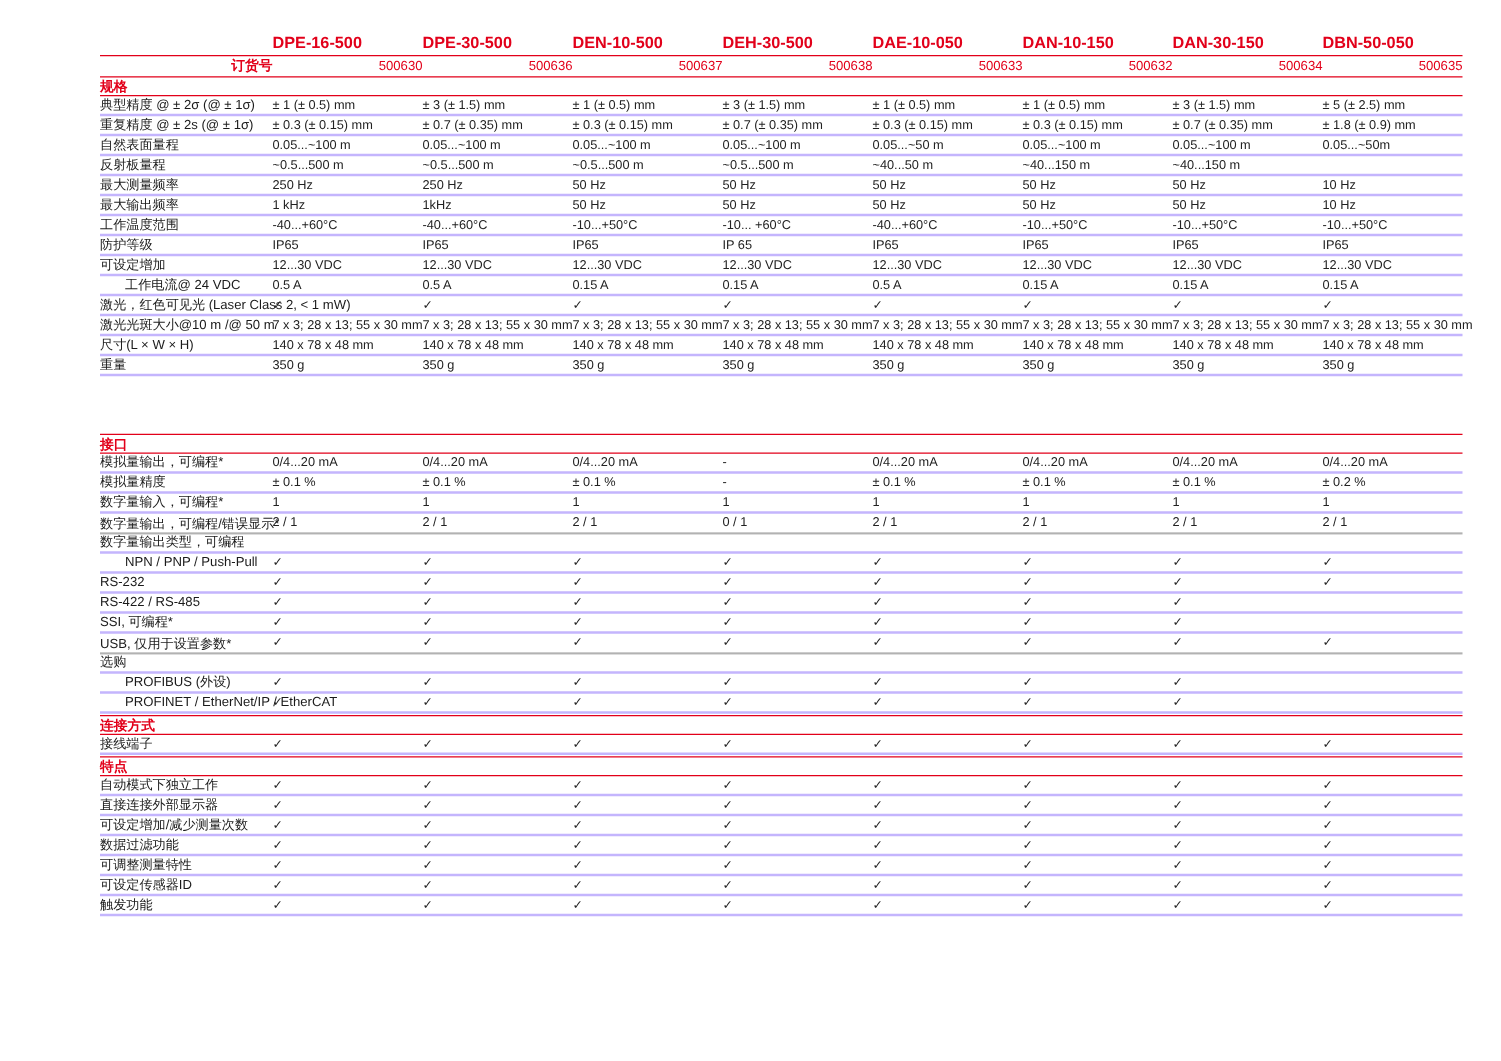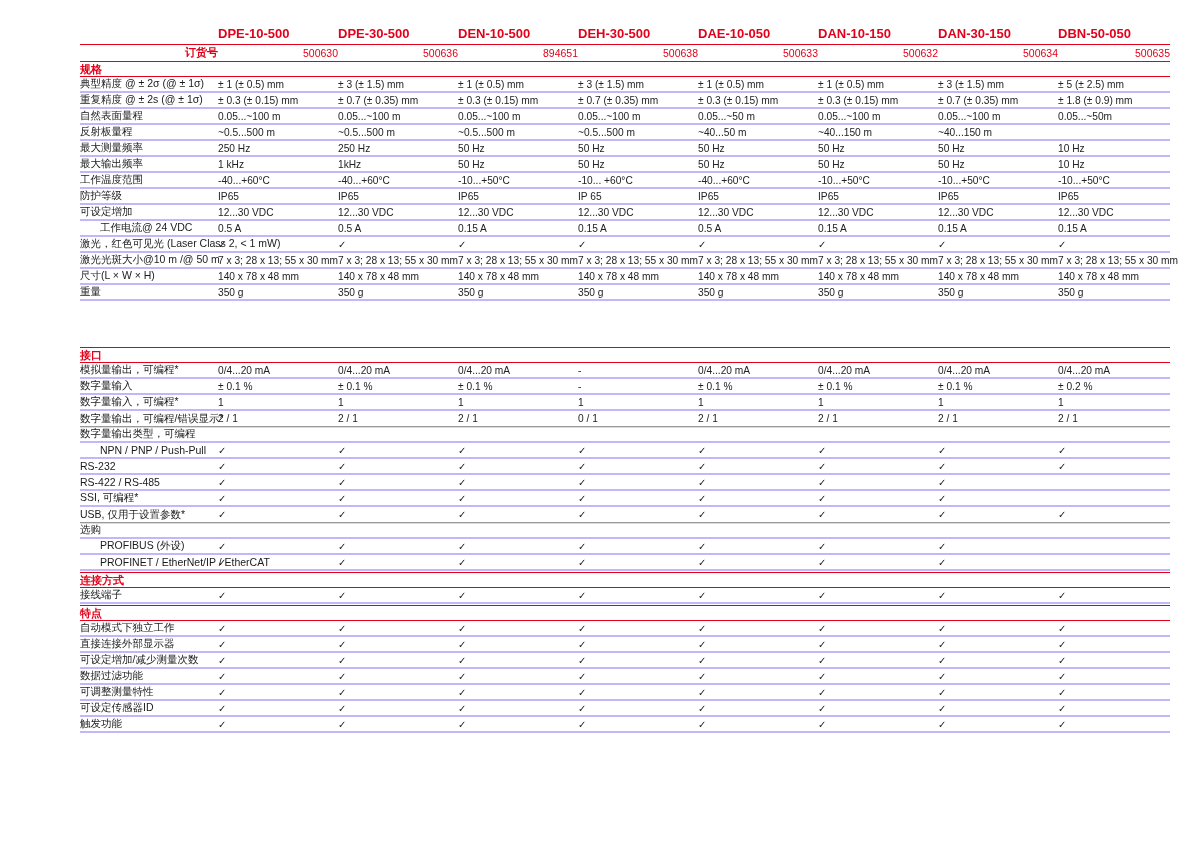--- a/index.html
+++ b/index.html
@@ -36,34 +36,34 @@
   .data-row .val { color:#222222; font-size:10.2px; white-space:nowrap; }
   .data-row .val.check { font-size:10px; }
 </style>
 </head>
 <body>
 
 <div class="page">
   <div class="table">
     <div class="grid-row header-row">
         <div class="cell label"></div>
-        <div class="cell model">DPE-10-500</div>
+        <div class="cell model">DPE-16-500</div>
         <div class="cell model">DPE-30-500</div>
         <div class="cell model">DEN-10-500</div>
         <div class="cell model">DEH-30-500</div>
         <div class="cell model">DAE-10-050</div>
         <div class="cell model">DAN-10-150</div>
         <div class="cell model">DAN-30-150</div>
         <div class="cell model">DBN-50-050</div>
       </div>
     <div class="grid-row order-row">
         <div class="label">订货号</div>
         <div class="val">500630</div>
         <div class="val">500636</div>
-        <div class="val">894651</div>
+        <div class="val">500637</div>
         <div class="val">500638</div>
         <div class="val">500633</div>
         <div class="val">500632</div>
         <div class="val">500634</div>
         <div class="val">500635</div>
       </div>
     <div>
         <div class="section">
           <div class="section-title-row">
             <div class="title">规格</div>
@@ -232,21 +232,21 @@
             <div class="val">0/4...20 mA</div>
             <div class="val">0/4...20 mA</div>
             <div class="val">0/4...20 mA</div>
             <div class="val">-</div>
             <div class="val">0/4...20 mA</div>
             <div class="val">0/4...20 mA</div>
             <div class="val">0/4...20 mA</div>
             <div class="val">0/4...20 mA</div>
           </div>
           <div class="grid-row data-row">
-            <div class="label">数字量输入</div>
+            <div class="label">模拟量精度</div>
             <div class="val">± 0.1 %</div>
             <div class="val">± 0.1 %</div>
             <div class="val">± 0.1 %</div>
             <div class="val">-</div>
             <div class="val">± 0.1 %</div>
             <div class="val">± 0.1 %</div>
             <div class="val">± 0.1 %</div>
             <div class="val">± 0.2 %</div>
           </div>
           <div class="grid-row data-row">

